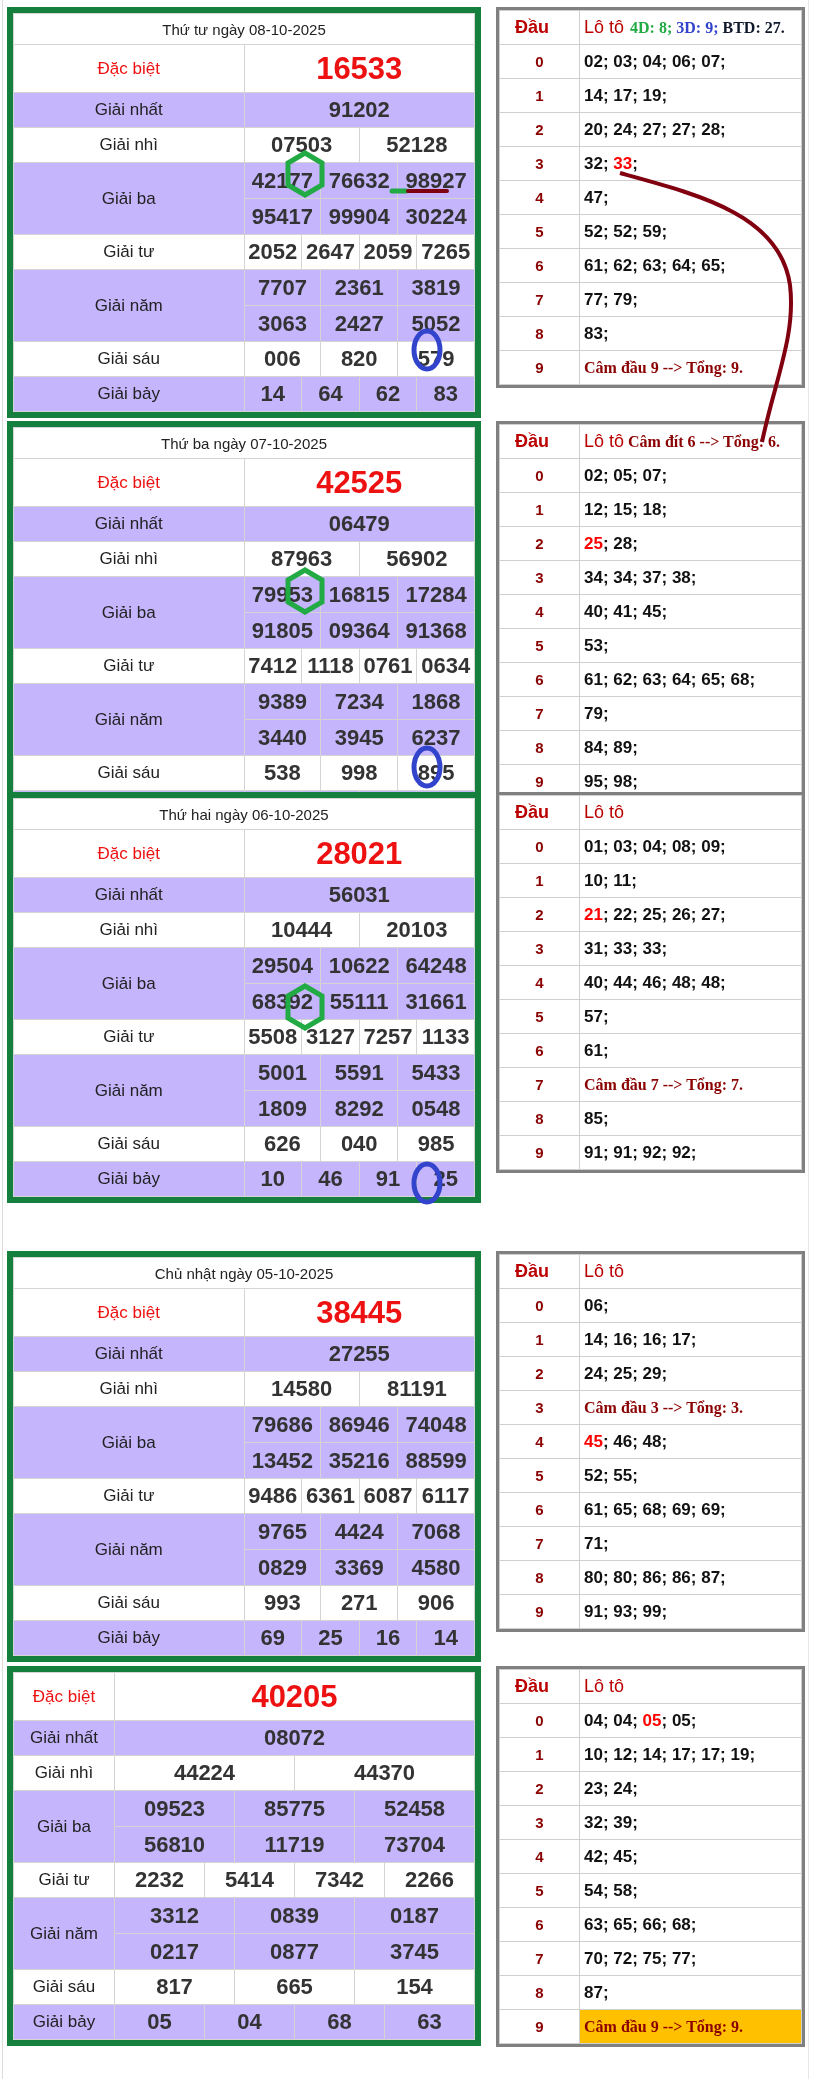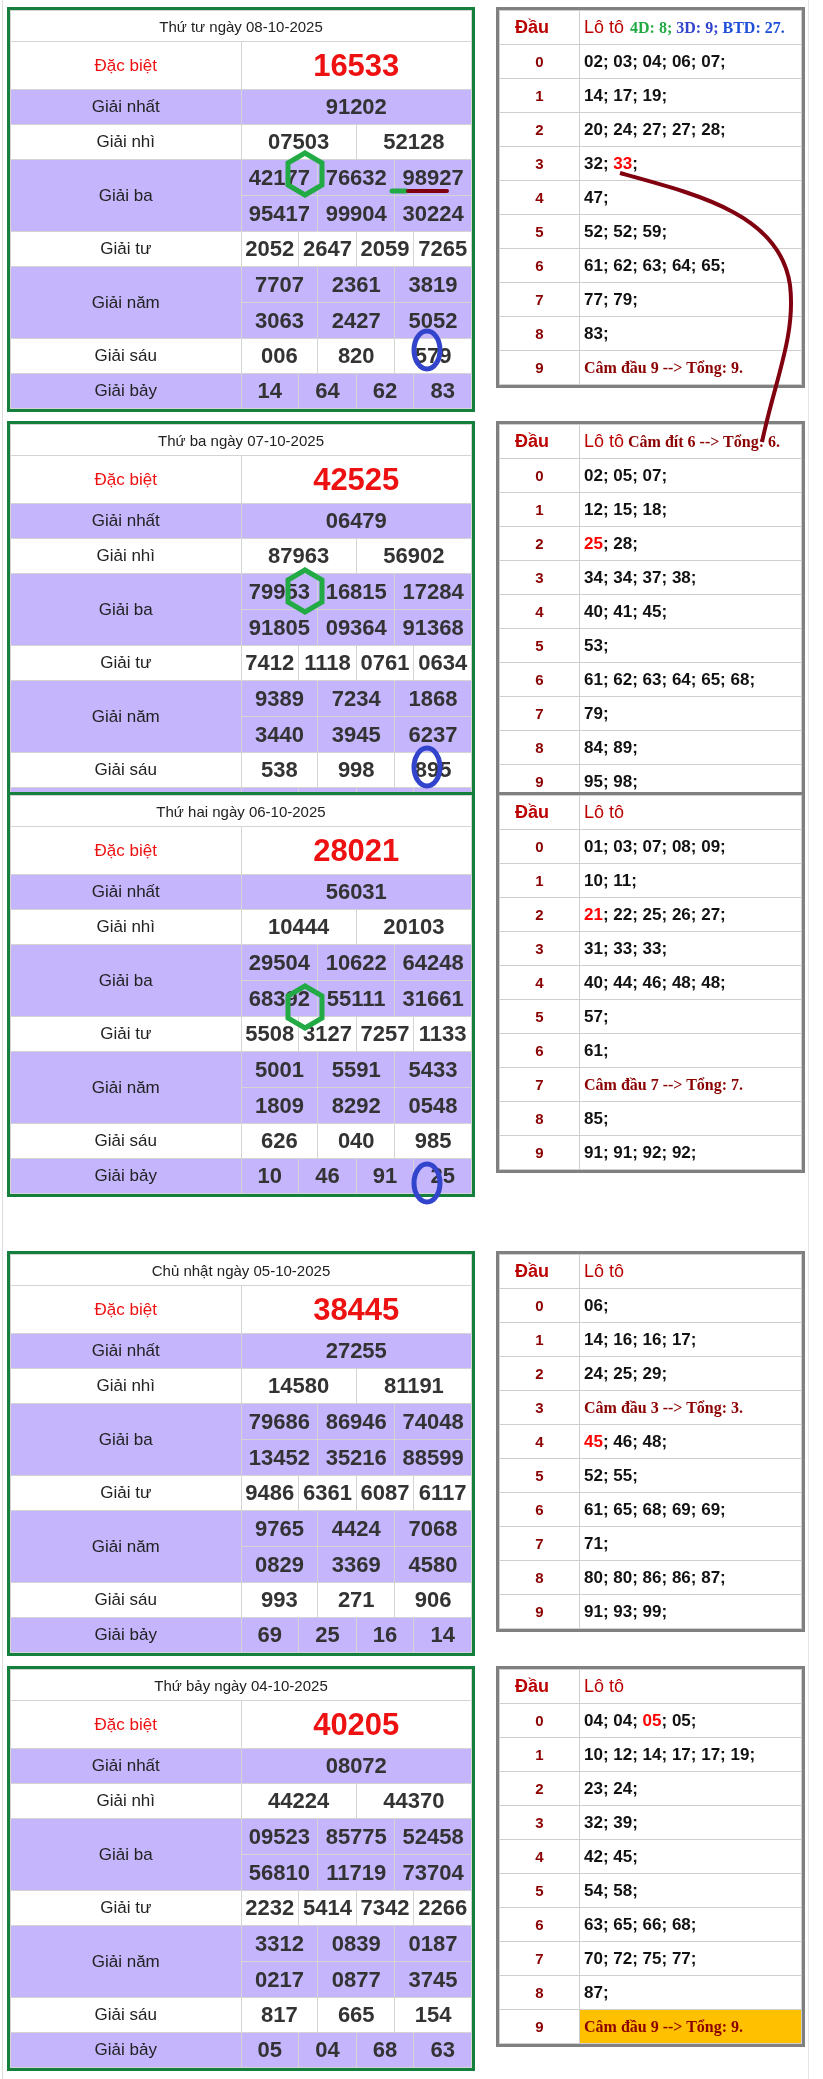--- a/index.html
+++ b/index.html
@@ -1,20 +1,20 @@
 <!DOCTYPE html>
 <html><head>
 <meta charset="utf-8">
 <style>
   html, body { margin:0; padding:0; background:#fff; }
   body { width:823px; height:2079px; position:relative; overflow:hidden; font-family:"Liberation Sans", sans-serif; }
   .page-line-left { position:absolute; left:2px; top:0; width:1px; height:2079px; background:#dcdcdc; }
   .page-line-right { position:absolute; left:808px; top:0; width:1px; height:2079px; background:#e6e6e6; }
   .block { position:absolute; left:0; width:823px; height:410px; }
-  .kq { position:absolute; left:7px; top:0; width:462px; border:3px solid #15803d; border-collapse:collapse; background:#fff; }
+  .kq { position:absolute; left:7px; top:0; width:462px; border:6px solid #15803d; border-collapse:collapse; background:#fff; }
   .kq table { border-collapse:collapse; width:100%; table-layout:fixed; }
   .kq td { border:1px solid #d4d4d4; text-align:center; padding:0; color:#333; }
   .kq .title { height:30px; font-size:15px; color:#222; }
   .kq .lbl { width:100px; font-size:17px; color:#222; }
   .kq .lbl.db { color:#ee1111; }
   .kq .db-num { height:47px; font-size:31px; font-weight:bold; color:#ee1111; }
   .kq .num { font-size:22px; font-weight:bold; color:#333; height:34px; }
   .kq tr.alt td { background:#c4b5fd; }
   .kq .sub { display:flex; height:100%; }
   .kq .sub div { flex:1; display:flex; align-items:center; justify-content:center; border-left:1px solid #d4d4d4; }
@@ -27,21 +27,21 @@
   .loto td { border:1px solid #cfcfcf; height:33px; padding:0; font-size:17px; }
   .loto td.dau { width:64px; text-align:center; color:#8b0000; font-weight:bold; font-size:15px; }
   .loto td.vals { padding-left:4px; color:#111; font-weight:bold; white-space:nowrap; }
   .loto .hdr td { color:#b00; font-weight:normal; font-size:18px; }
   .loto .hdr td.dau { color:#b00; font-weight:bold; font-size:18px; text-align:left; padding-left:15px; }
   .loto .hdr td.vals { color:#b00; font-weight:normal; }
   .loto .red { color:#ff0000; }
   .loto .cam { color:#8b0000; font-family:"Liberation Serif", serif; font-size:16px; font-weight:bold;margin-top:28px; }
   .loto td.hl { background:#ffc000; }
   .hdr-extra { font-weight:bold; font-family:"Liberation Serif", serif; font-size:16px; margin-left:6px; }
-  .green { color:#22aa44; } .blue { color:#3344cc; } .bred { color:#1d4ed8; }
+  .green { color:#22aa44; } .blue { color:#3344cc; } .bred { color:#0f172a; }
   .hdr-cam { font-family:"Liberation Serif", serif; font-weight:bold; font-size:16px; color:#8b0000; }
   .overlay { position:absolute; left:0; top:0; width:823px; height:2079px; pointer-events:none; }
 </style>
 </head>
 <body>
 
 <div class="page-line-left"></div>
 <div class="page-line-right"></div>
 
 <div id="blocks">
@@ -436,21 +436,21 @@
       <table>
         <tbody>
             <tr class="hdr">
           <td class="dau">Đầu</td>
           <td class="vals"><span>Lô tô</span><span class="hx"></span></td>
         </tr>
         </tbody>
           <tbody class="loto-rows">
             <tr>
               <td class="dau">0</td>
-              <td class="vals">01; 03; 07; 08; 09;</td>
+              <td class="vals">01; 03; 04; 08; 09;</td>
             </tr>
             <tr>
               <td class="dau">1</td>
               <td class="vals">10; 11;</td>
             </tr>
             <tr>
               <td class="dau">2</td>
               <td class="vals"><span></span><span class="red">21</span><span>; 22; 25; 26; 27;</span></td>
             </tr>
             <tr>
@@ -630,23 +630,20 @@
             </tr>
           </tbody>
       </table>
     </div>
   </div>
 
   <div class="block" style="top: 1666px;">
     <div class="kq">
       <table>
         <tbody>
-            <tr>
-              <td colspan="2" class="title">Thứ bảy ngày 04-10-2025</td>
-            </tr>
         <tr>
           <td class="lbl db">Đặc biệt</td>
           <td class="db-num">40205</td>
         </tr>
         <tr class="alt">
           <td class="lbl">Giải nhất</td>
           <td class="num">08072</td>
         </tr>
         <tr>
           <td class="lbl">Giải nhì</td>

